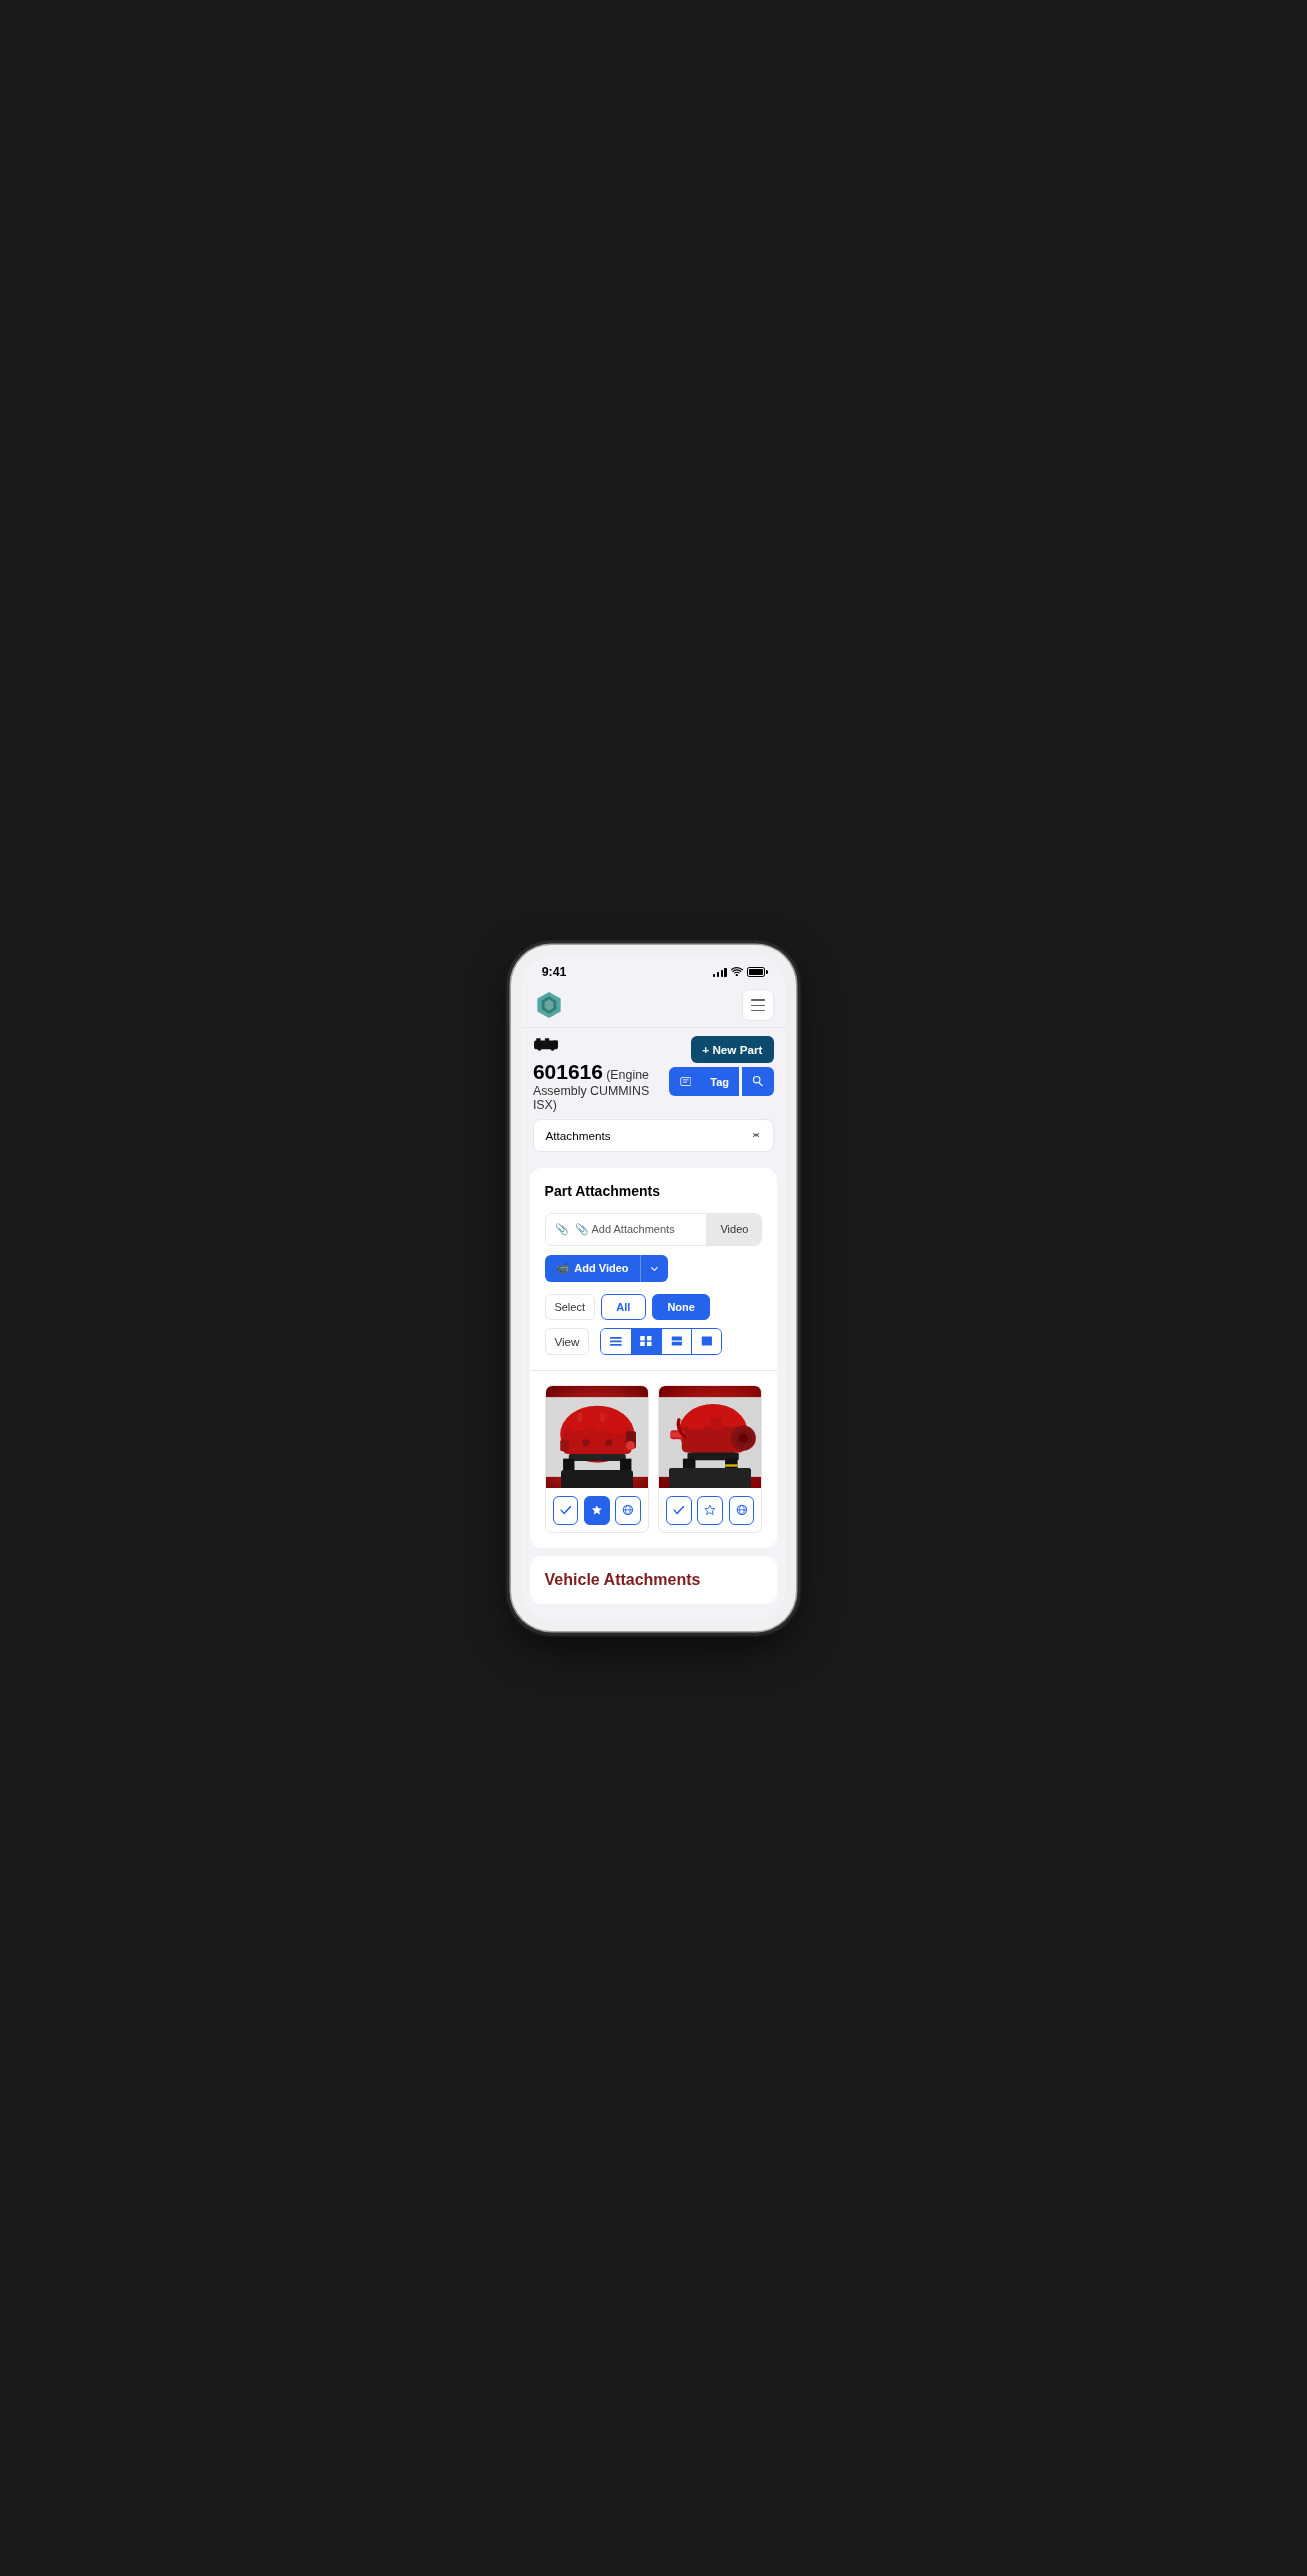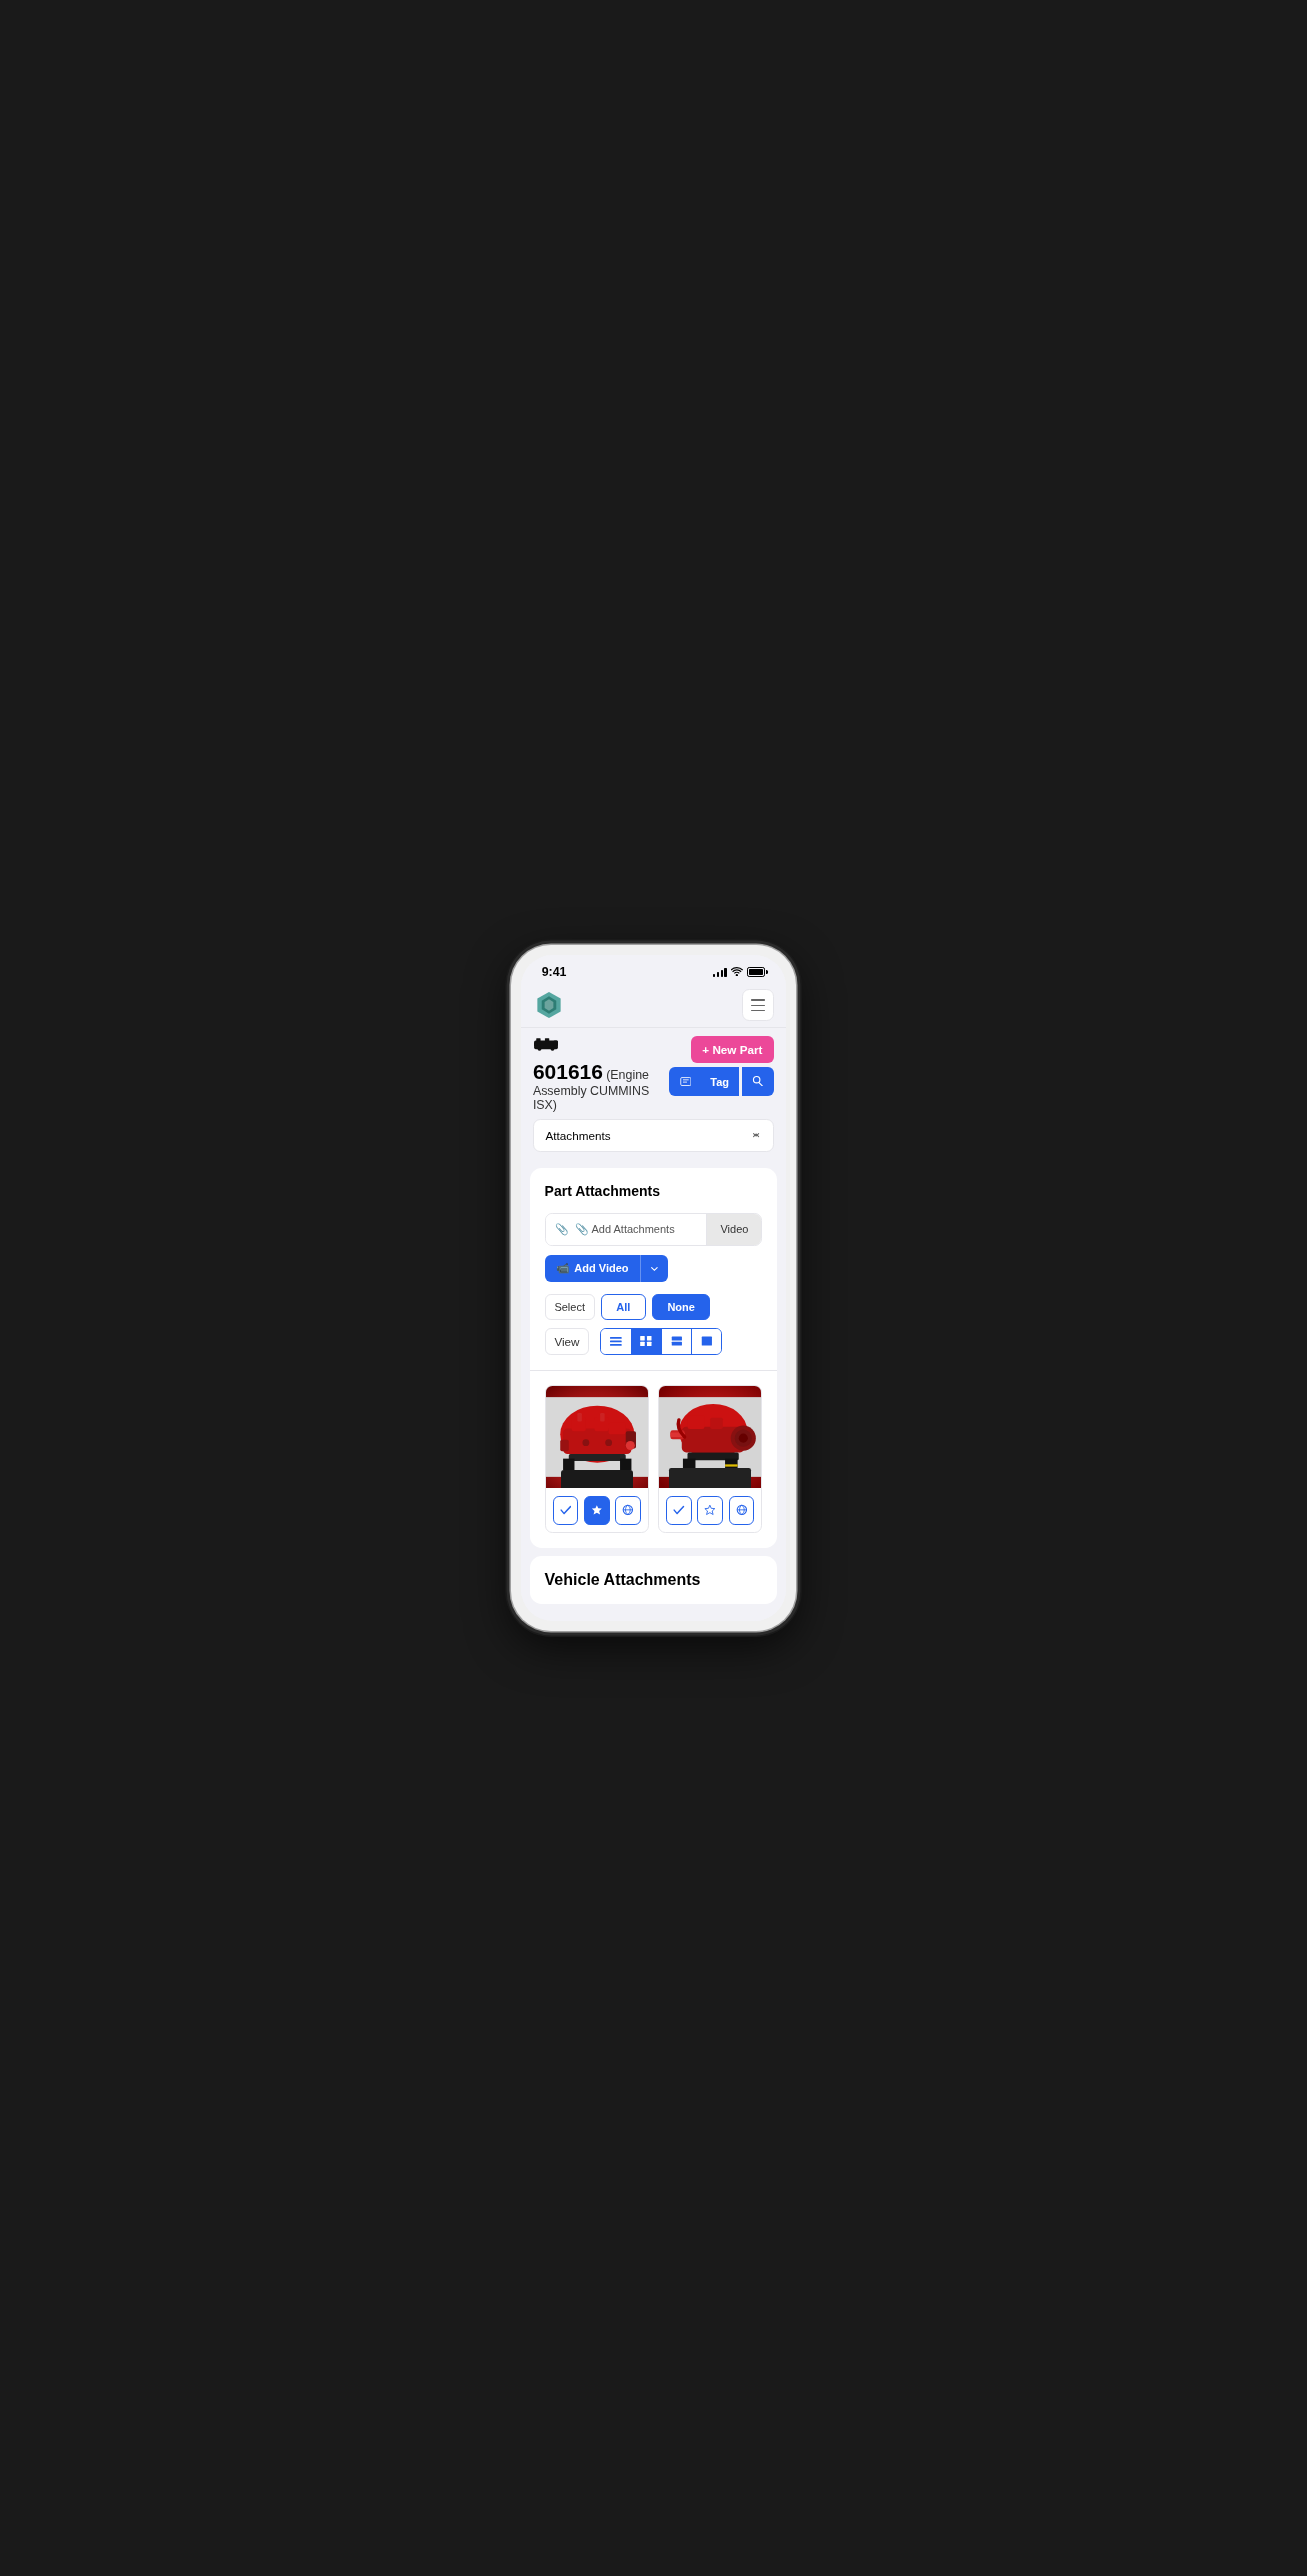--- a/index.html
+++ b/index.html
@@ -182,21 +182,21 @@
     }
 
     .part-header-buttons {
       display: flex;
       flex-direction: column;
       gap: 4.4px;
       align-items: flex-end;
     }
 
     .btn-new-part {
-      background: #ec4899;
+      background: #0c4a6e;
       color: #fff;
       border: none;
       border-radius: 5.9px;
       padding: 7.3px 11.7px;
       font-size: 11.7px;
       font-weight: 600;
       cursor: pointer;
       display: flex;
       align-items: center;
       gap: 4.4px;
@@ -455,21 +455,21 @@
     .vehicle-card {
       background: #fff;
       border-radius: 11.7px;
       padding: 14.6px;
       margin-bottom: 8.8px;
     }
 
     .vehicle-card-title {
       font-size: 16px;
       font-weight: 700;
-      color: #000000;
+      color: #7f1d1d;
     }
 
     
     .engine-img {
       width: 100%;
       height: 102px;
       background:
         radial-gradient(ellipse 80% 70% at 50% 55%, #cc2222 30%, #991111 70%, #660000 100%);
       position: relative;
       display: flex;

